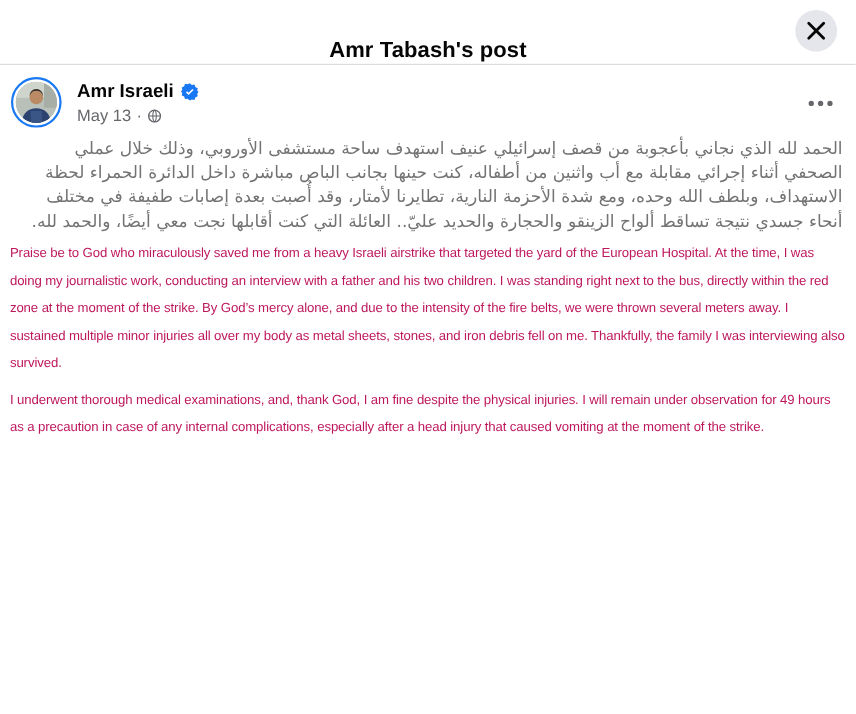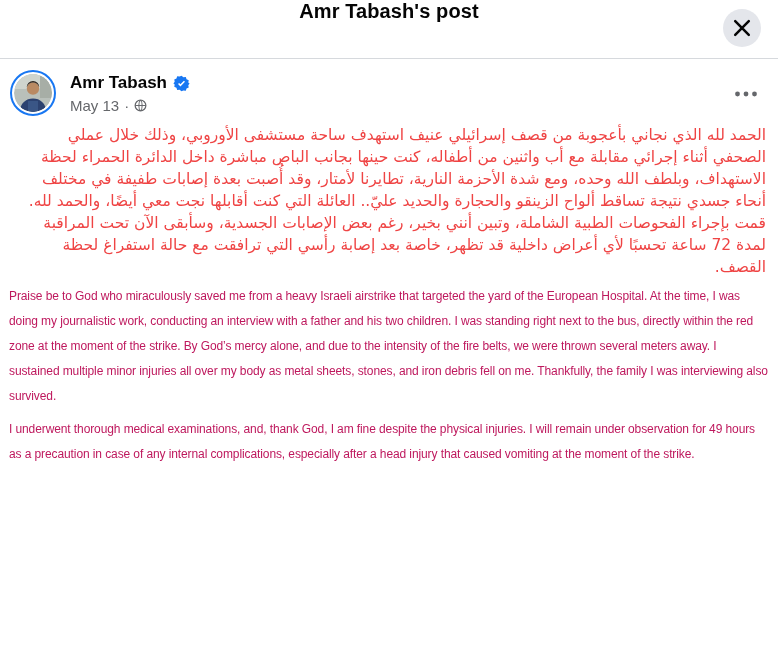--- a/index.html
+++ b/index.html
@@ -9,21 +9,21 @@
     font-family:"Liberation Sans", sans-serif;
     color:#050505;
     overflow:hidden;
     position:relative;
   }
   
   .modal-header {
     position:relative;
     height:59px;
     border-bottom:1px solid #D6D9DD;
-    display:flex; align-items:flex-start; justify-content:center;
+    display:flex; align-items:flex-end; justify-content:center;
     background:#fff;
   }
   .modal-title {
     font-size:20px; font-weight:bold; color:#050505; letter-spacing:.1px;
   }
   .close-btn {
     position:absolute; right:17px; top:9px;
     width:38px; height:38px; border-radius:50%;
     background:#E4E6EB; border:none; cursor:pointer;
     display:flex; align-items:center; justify-content:center;
@@ -55,21 +55,21 @@
     margin-left:auto; margin-top:12px;
     width:32px; height:24px;
     background:none; border:none; cursor:pointer;
     display:flex; align-items:center; justify-content:center;
   }
   
   .post-body-ar {
     direction:rtl; text-align:right; unicode-bidi:embed;
     font-family:"DejaVu Sans", sans-serif;
     font-size:15.5px; line-height:22px;
-    color:#ef4444;
+    color:#737373;
     padding:8px 12px 0 25px;
   }
   .post-body-ar p { margin:0; }
   .post-body-en {
     font-size:12px; line-height:25px; letter-spacing:-0.1px;
     color:#be185d;
     padding:6px 10px 0 9px;
   }
   .post-body-en p { margin:0 0 8px 0; }
   .icon { display:inline-flex; align-items:center; justify-content:center; }
@@ -104,21 +104,21 @@
           <path d="M6 38c0-9 6-13.5 13-13.5S32 29 32 38z" fill="#2c4270"></path>
           <path d="M14 27h10v11H14z" fill="#3a5686"></path>
           <circle cx="19" cy="14.5" r="6.2" fill="#b98a63"></circle>
           <path d="M12.8 13.2a6.2 6.2 0 0 1 12.4 0c-1.2-3-3.1-4.6-6.2-4.6s-5 1.6-6.2 4.6z" fill="#2e2620"></path>
         </g>
       </svg>
     </span>
   </div>
   <div class="author-block">
     <div class="author-row">
-      <a class="author-name">Amr Tabash</a>
+      <a class="author-name">Amr Israeli</a>
       <span class="icon">
         <svg width="17" height="17" viewBox="0 0 24 24">
           <path fill="#1877F2" d="M12 1l2.7 2.1 3.4-.4 1 3.2 3.1 1.4-.6 3.4L23.4 12l-1.8 2.3.6 3.4-3.1 1.4-1 3.2-3.4-.4L12 23l-2.7-2.1-3.4.4-1-3.2-3.1-1.4.6-3.4L.6 12l1.8-2.3-.6-3.4 3.1-1.4 1-3.2 3.4.4z"></path>
           <path fill="#ffffff" d="M10.5 16.1l-3.4-3.4 1.5-1.5 1.9 1.9 4.9-4.9 1.5 1.5z"></path>
         </svg>
       </span>
     </div>
     <div class="post-meta">
       <a class="post-date">May 13</a>
       <span class="meta-sep">·</span>
@@ -136,19 +136,18 @@
         <circle cx="3.5" cy="4" r="2.4" fill="#65676B"></circle>
         <circle cx="12" cy="4" r="2.4" fill="#65676B"></circle>
         <circle cx="20.5" cy="4" r="2.4" fill="#65676B"></circle>
       </svg>
     </span>
   </button>
 </div>
 
 <div class="post-body-ar" dir="rtl">
   <p>الحمد لله الذي نجاني بأعجوبة من قصف إسرائيلي عنيف استهدف ساحة مستشفى الأوروبي، وذلك خلال عملي الصحفي أثناء إجرائي مقابلة مع أب واثنين من أطفاله، كنت حينها بجانب الباص مباشرة داخل الدائرة الحمراء لحظة الاستهداف، وبلطف الله وحده، ومع شدة الأحزمة النارية، تطايرنا لأمتار، وقد أُصبت بعدة إصابات طفيفة في مختلف أنحاء جسدي نتيجة تساقط ألواح الزينقو والحجارة والحديد عليّ.. العائلة التي كنت أقابلها نجت معي أيضًا، والحمد لله.</p>
-  <p>قمت بإجراء الفحوصات الطبية الشاملة، وتبين أنني بخير، رغم بعض الإصابات الجسدية، وسأبقى الآن تحت المراقبة لمدة 72 ساعة تحسبًا لأي أعراض داخلية قد تظهر، خاصة بعد إصابة رأسي التي ترافقت مع حالة استفراغ لحظة القصف.</p>
 </div>
 
 <div class="post-body-en">
   <p>Praise be to God who miraculously saved me from a heavy Israeli airstrike that targeted the yard of the European Hospital. At the time, I was doing my journalistic work, conducting an interview with a father and his two children. I was standing right next to the bus, directly within the red zone at the moment of the strike. By God’s mercy alone, and due to the intensity of the fire belts, we were thrown several meters away. I sustained multiple minor injuries all over my body as metal sheets, stones, and iron debris fell on me. Thankfully, the family I was interviewing also survived.</p>
   <p>I underwent thorough medical examinations, and, thank God, I am fine despite the physical injuries. I will remain under observation for 49 hours as a precaution in case of any internal complications, especially after a head injury that caused vomiting at the moment of the strike.</p>
 </div>
 
 </body></html>

